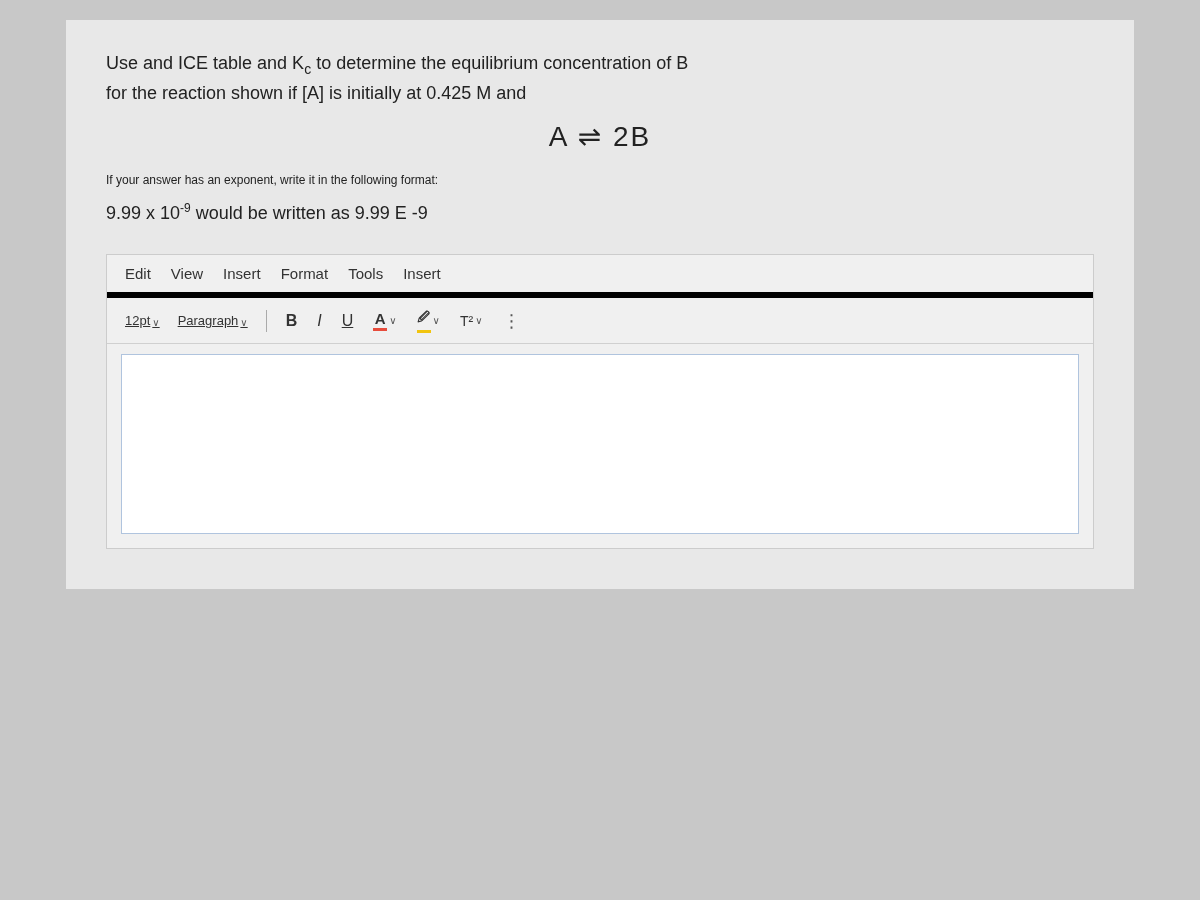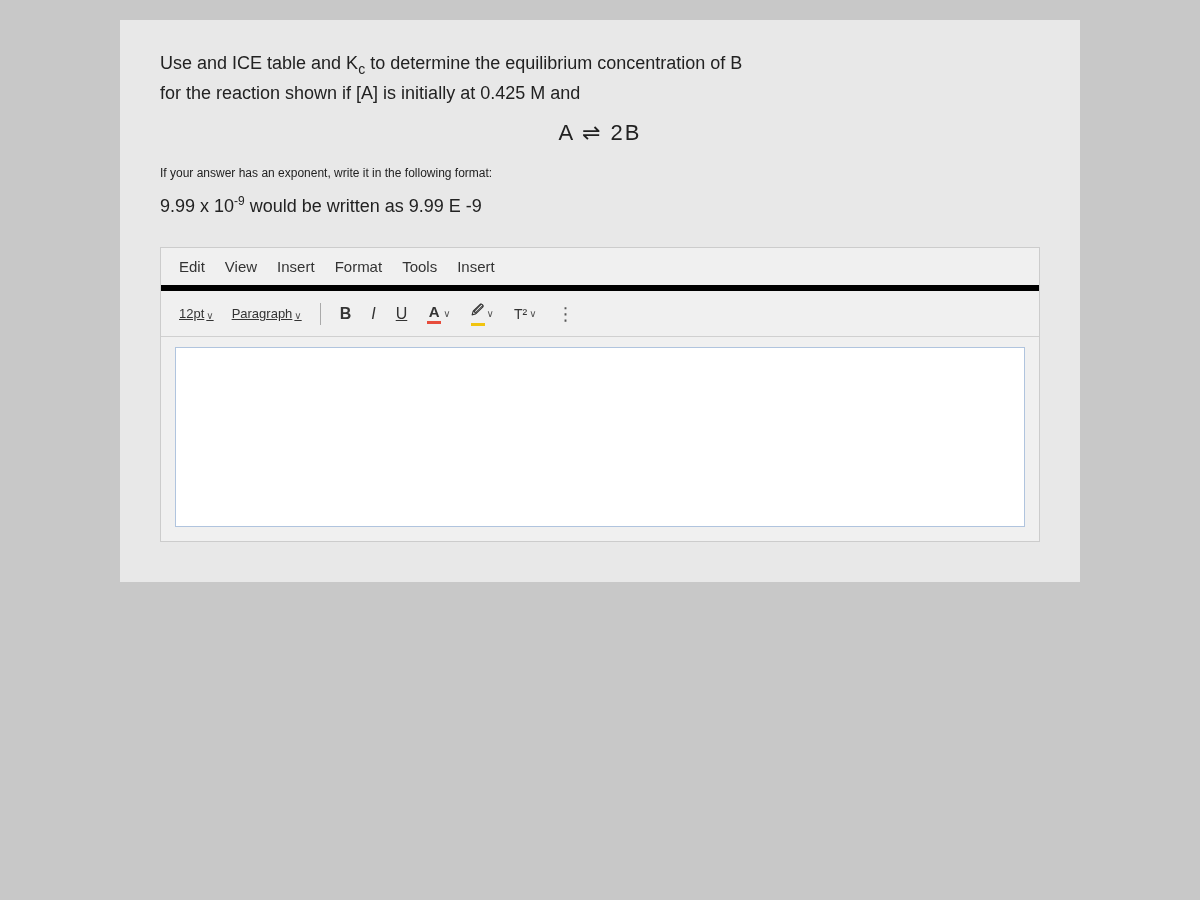--- a/index.html
+++ b/index.html
@@ -13,21 +13,21 @@
       height: 900px;
       background-color: #c8c8c8;
       display: flex;
       align-items: flex-start;
       justify-content: center;
       font-family: Arial, sans-serif;
       overflow: hidden;
     }
 
     .page-container {
-      width: 960px;
+      width: 1068px;
       margin-top: 20px;
       background-color: #e8e8e8;
       padding: 30px 40px 40px 40px;
     }
 
     .question-text {
       font-size: 18px;
       color: #222;
       line-height: 1.55;
       margin-bottom: 12px;
@@ -44,21 +44,21 @@
       vertical-align: sub;
     }
 
     .superscript {
       font-size: 12px;
       vertical-align: super;
     }
 
     .reaction-line {
       text-align: center;
-      font-size: 22px;
+      font-size: 28px;
       color: #222;
       margin-bottom: 20px;
       letter-spacing: 2px;
     }
 
     .format-instruction {
       font-size: 12px;
       color: #222;
       margin-bottom: 14px;
       font-weight: 500;

